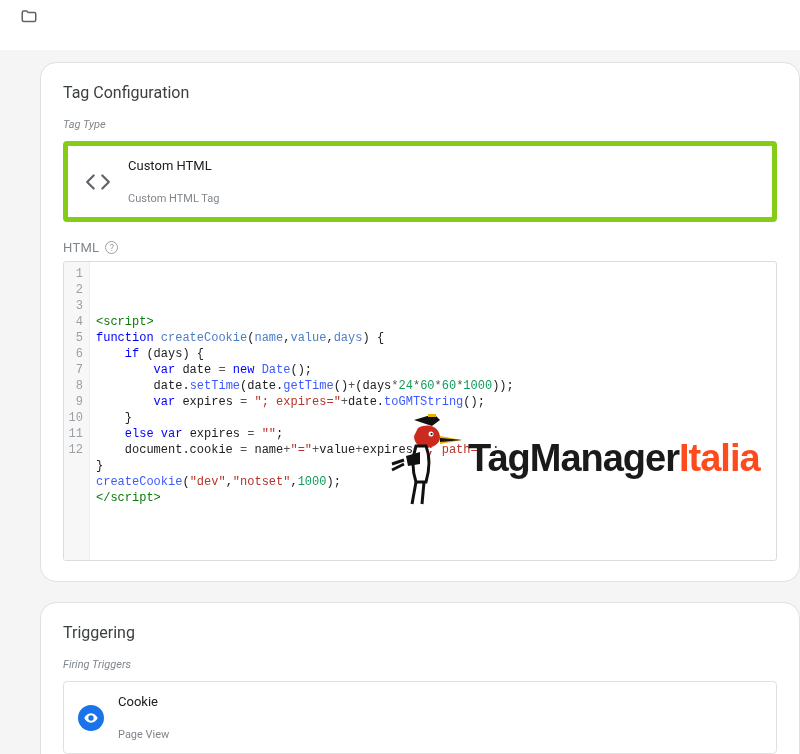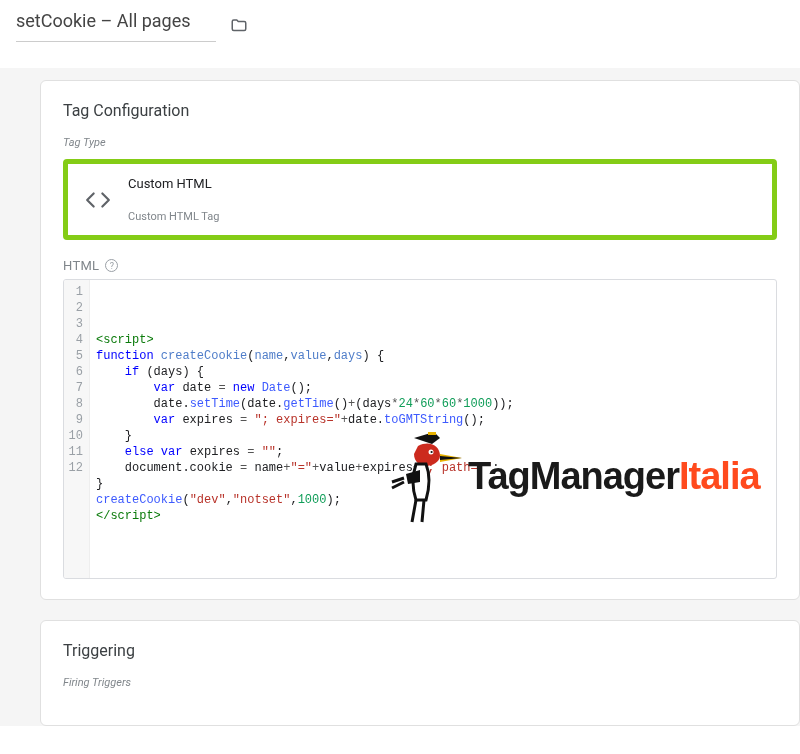--- a/index.html
+++ b/index.html
@@ -38,21 +38,21 @@
   }
 
   .sheet {
     background: #f5f5f5;
     padding: 12px 0 0 40px;
     margin-top: 20px;
   }
   .card {
     background: #fff;
     border: 1px solid #e0e0e0;
-    border-radius: 6px;
+    border-radius: 16px;
     padding: 20px 22px;
     margin-bottom: 20px;
   }
   .card-title {
     font-size: 16px;
     color: #3c4043;
     font-weight: 400;
     margin-bottom: 16px;
   }
   .meta-label {
@@ -159,23 +159,20 @@
     width: 26px; height: 26px;
     border-radius: 50%;
     background: #1a73e8;
     display: flex; align-items:center; justify-content: center;
   }
 </style>
 </head>
 <body>
 
 <div class="header">
-  <div class="title-underline">
-    <div class="tag-title">setCookie – All pages</div>
-  </div>
   <div class="folder-icon">
     <svg viewBox="0 0 24 24" width="18" height="18" fill="none" stroke="#5f6368" stroke-width="2">
       <path d="M3 6a2 2 0 0 1 2-2h4l2 2h8a2 2 0 0 1 2 2v8a2 2 0 0 1-2 2H5a2 2 0 0 1-2-2V6Z"></path>
     </svg>
   </div>
 </div>
 
 <div class="sheet">
 
   <div class="card">
@@ -235,15 +232,27 @@
           </span>
         </div>
       <div class="code-line"><span class="tok-tag">&lt;script&gt;</span></div><div class="code-line"><span class="tok-kw">function</span> <span class="tok-def">createCookie</span>(<span class="tok-def">name</span>,<span class="tok-def">value</span>,<span class="tok-def">days</span>) {</div><div class="code-line">    <span class="tok-kw">if</span> (days) {</div><div class="code-line">        <span class="tok-kw">var</span> date <span class="tok-punc">=</span> <span class="tok-kw">new</span> <span class="tok-fn">Date</span>();</div><div class="code-line">        date.<span class="tok-fn">setTime</span>(date.<span class="tok-fn">getTime</span>()<span class="tok-punc">+</span>(days<span class="tok-punc">*</span><span class="tok-num">24</span><span class="tok-punc">*</span><span class="tok-num">60</span><span class="tok-punc">*</span><span class="tok-num">60</span><span class="tok-punc">*</span><span class="tok-num">1000</span>));</div><div class="code-line">        <span class="tok-kw">var</span> expires <span class="tok-punc">=</span> <span class="tok-str">"; expires="</span><span class="tok-punc">+</span>date.<span class="tok-fn">toGMTString</span>();</div><div class="code-line">    }</div><div class="code-line">    <span class="tok-kw">else</span> <span class="tok-kw">var</span> expires <span class="tok-punc">=</span> <span class="tok-str">""</span>;</div><div class="code-line">    document.cookie <span class="tok-punc">=</span> name<span class="tok-punc">+</span><span class="tok-str">"="</span><span class="tok-punc">+</span>value<span class="tok-punc">+</span>expires<span class="tok-punc">+</span><span class="tok-str">"; path=/"</span>;</div><div class="code-line">}</div><div class="code-line"><span class="tok-fn">createCookie</span>(<span class="tok-str">"dev"</span>,<span class="tok-str">"notset"</span>,<span class="tok-num">1000</span>);</div><div class="code-line"><span class="tok-tag">&lt;/script&gt;</span></div></div>
     </div>
   </div>
 
   <div class="card" style="padding-bottom:26px;">
     <div class="card-title">Triggering</div>
     <div class="meta-label">Firing Triggers</div>
 
+    <div class="trigger-box">
+      <div class="eye-icon">
+        <svg viewBox="0 0 24 24" width="16" height="16" fill="#fff">
+          <path d="M12 5c-5 0-9 4.5-10 7 1 2.5 5 7 10 7s9-4.5 10-7c-1-2.5-5-7-10-7Zm0 11a4 4 0 1 1 0-8 4 4 0 0 1 0 8Z"></path>
+          <circle cx="12" cy="12" r="2" fill="#1a73e8"></circle>
+        </svg>
+      </div>
+      <div>
+        <div class="type-name">Cookie</div>
+        <div class="type-sub">Page View</div>
+      </div>
+    </div>
   </div>
 
 </div>
 
 </body></html>

